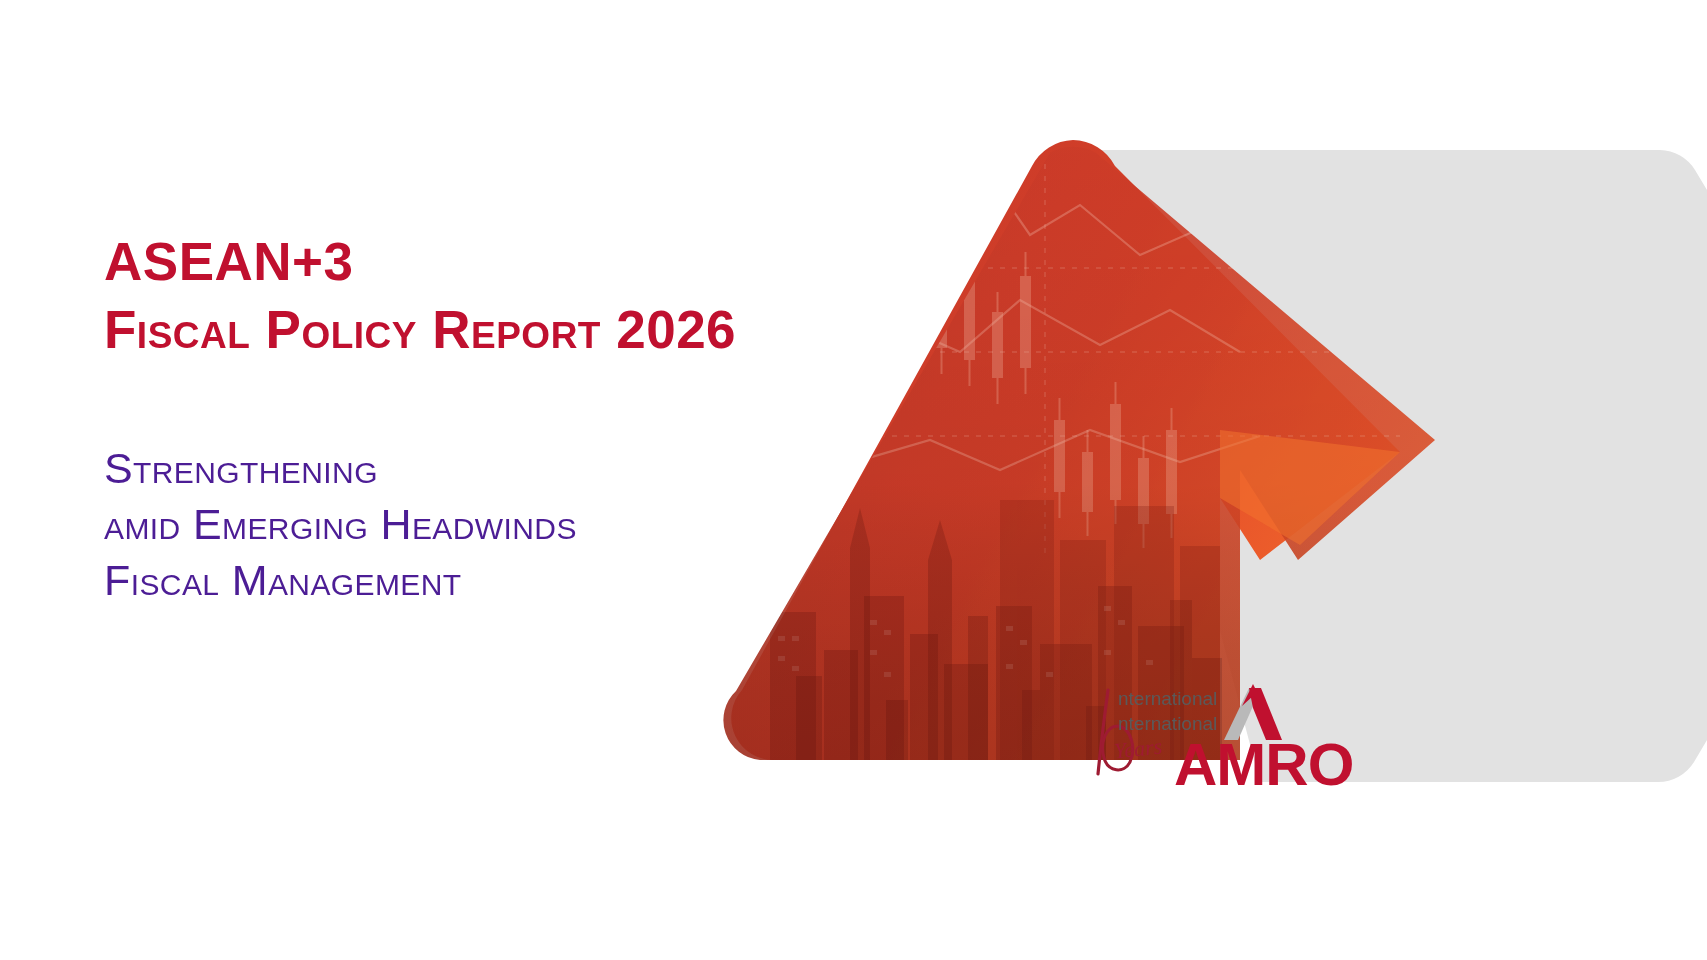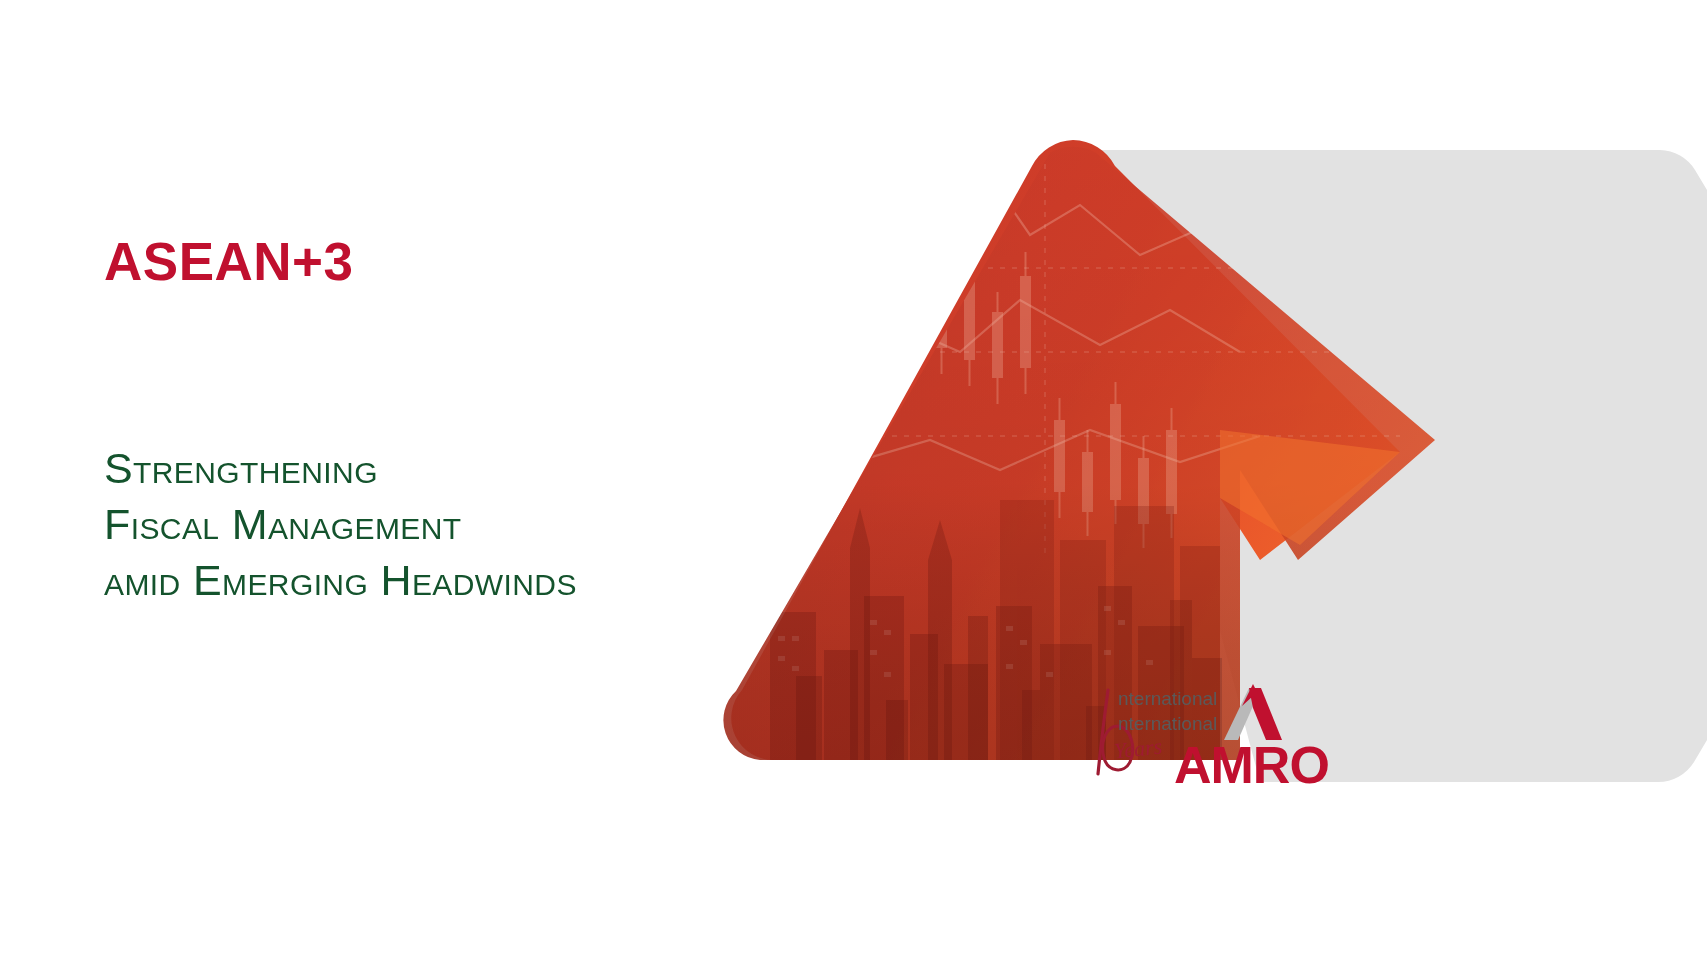--- a/index.html
+++ b/index.html
@@ -59,21 +59,21 @@
     left: 104px;
     top: 440px;
     width: 740px;
   }
 
   .subtitle-line {
     font-family: "Liberation Sans", sans-serif;
     font-weight: normal;
     font-size: 43px;
     line-height: 56px;
-    color: #14532d;
+    color: #4c1d95;
     margin: 0;
     font-variant: small-caps;
     letter-spacing: 0.4px;
     white-space: nowrap;
   }
 
   
   .art {
     position: absolute;
     left: 700px;
@@ -135,40 +135,41 @@
     top: 2px;
     width: 66px;
     height: 66px;
   }
   .amro-word {
     position: absolute;
     left: 86px;
     top: 62px;
     font-family: "Liberation Sans", sans-serif;
     font-weight: bold;
-    font-size: 52px;
+    font-size: 60px;
     letter-spacing: -1px;
     color: #C0102F;
     line-height: 54px;
     white-space: nowrap;
   }
 </style>
 </head>
 <body>
 
 <div id="cover">
 
   <div class="text-block">
     <h1 class="title-line1">ASEAN+3</h1>
+    <h1 class="title-line2">Fiscal Policy Report 2026</h1>
   </div>
 
   <div class="subtitle">
     <p class="subtitle-line">Strengthening</p>
+    <p class="subtitle-line">amid Emerging Headwinds</p>
     <p class="subtitle-line">Fiscal Management</p>
-    <p class="subtitle-line">amid Emerging Headwinds</p>
   </div>
 
   <div class="art">
     <svg width="1007" height="960" viewBox="0 0 1007 960" xmlns="http://www.w3.org/2000/svg">
       <defs>
 
         <linearGradient id="triGrad" x1="0" y1="0.25" x2="1" y2="0.72">
           <stop offset="0%" stop-color="#C5382B"></stop>
           <stop offset="38%" stop-color="#D13E28"></stop>
           <stop offset="72%" stop-color="#E8542A"></stop>

